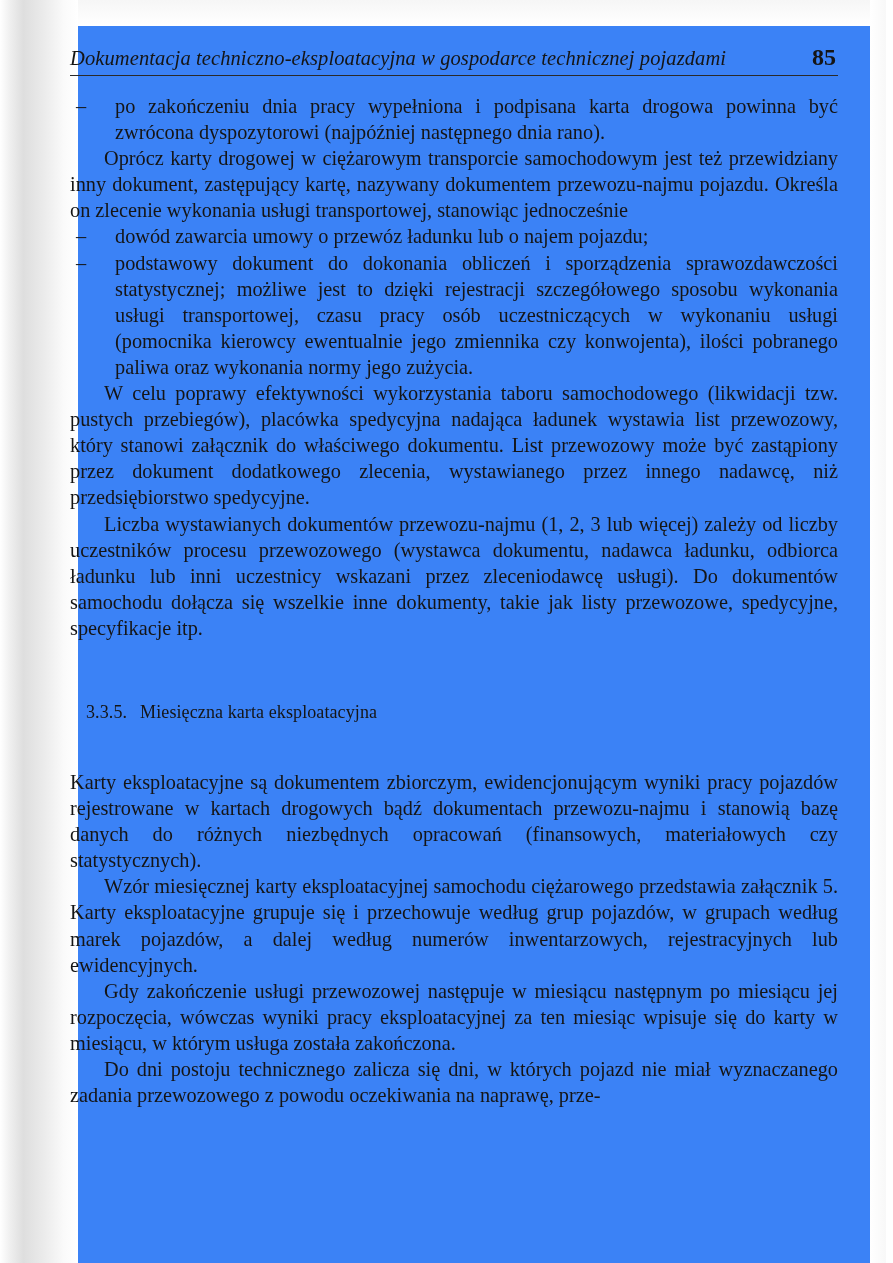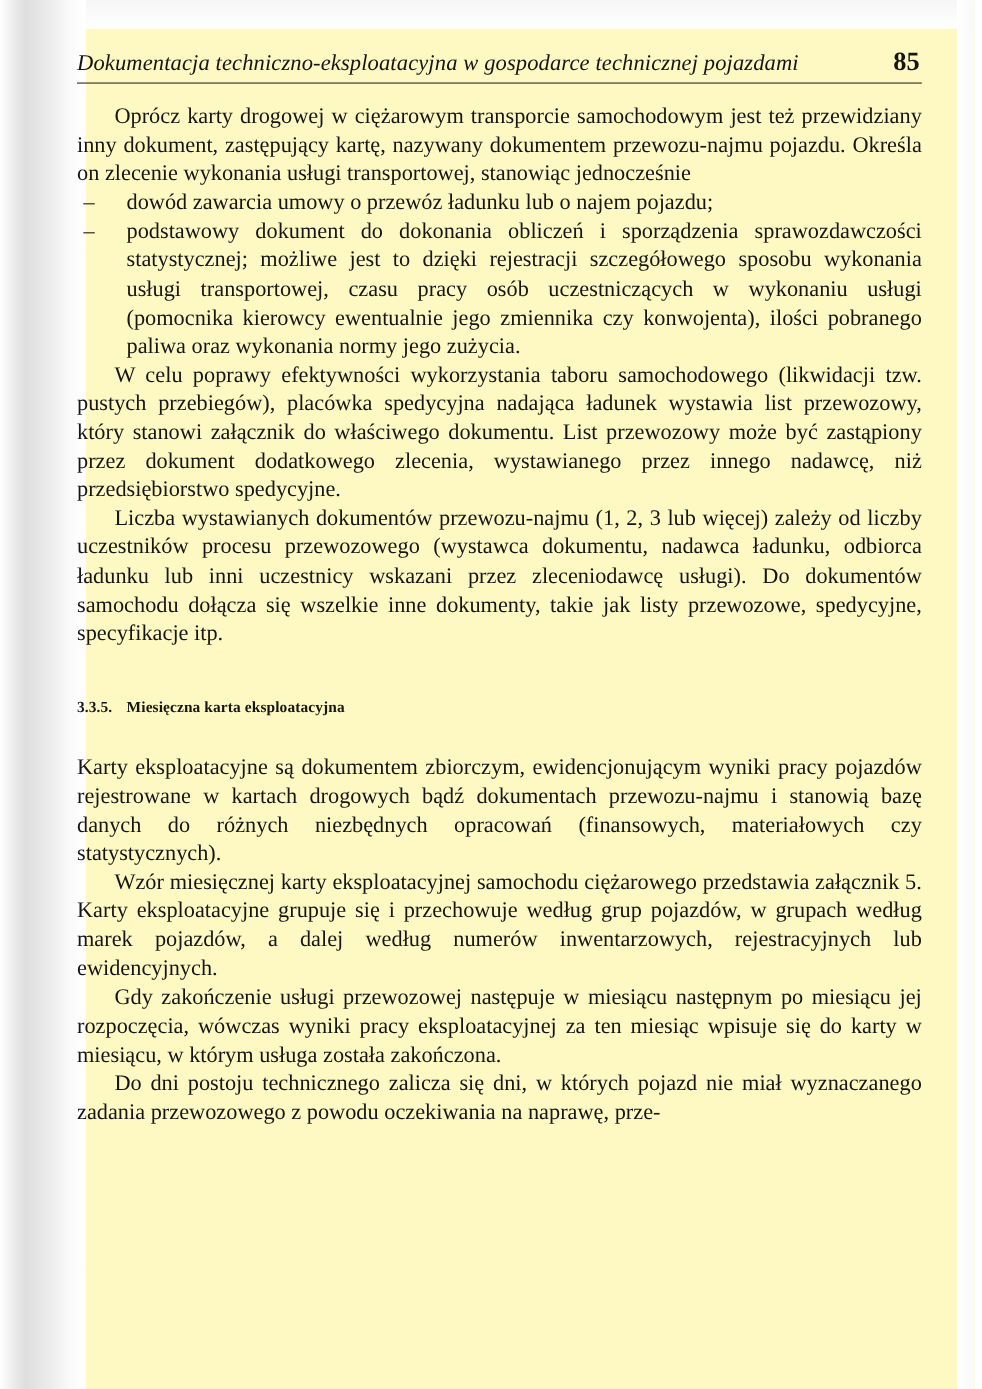--- a/index.html
+++ b/index.html
@@ -5,21 +5,21 @@
 <style>
   html, body {
     margin: 0;
     padding: 0;
     background: #ffffff;
   }
   .page {
     position: relative;
     width: 886px;
     height: 1263px;
-    background: #fef9c3;
+    background: #3b82f6;
     overflow: hidden;
     font-family: "Liberation Serif", "DejaVu Serif", serif;
     color: #151515;
   }
   
   .scan-shadow-left {
     position: absolute;
     left: 0; top: 0;
     width: 78px; height: 100%;
     background: linear-gradient(to right,
@@ -118,23 +118,23 @@
     left: 6px;
     top: 0;
     font-size: 20.3px;
     line-height: 26.1px;
   }
   
   ul.dashlist > li,
   p.para { text-align-last: left; }
 
   h3.section-heading {
-    font-size: 14px;
-    font-weight: bold;
-    margin: 0;
+    font-size: 18px;
+    font-weight: normal;
+    margin: 16px;
     line-height: 26px;
     letter-spacing: 0.1px;
   }
   h3.section-heading .secnum { margin-right: 13px; }
   .gap-heading-before { height: 42px; }
   .gap-heading-after { height: 28px; }
 </style>
 </head>
 <body>
 
@@ -148,20 +148,21 @@
 
     <div class="runhead">
       <span class="runhead-title">Dokumentacja techniczno-eksploatacyjna w gospodarce technicznej pojazdami</span>
       <span class="runhead-folio">85</span>
     </div>
     <div class="runhead-rule"></div>
 
     <div class="body">
 
       <ul class="dashlist">
+        <li>po zakończeniu dnia pracy wypełniona i podpisana karta drogowa powinna być zwrócona dyspozytorowi (najpóźniej następnego dnia rano).</li>
       </ul>
 
       <p class="para">Oprócz karty drogowej w ciężarowym transporcie samochodowym jest też przewidziany inny dokument, zastępujący kartę, nazywany dokumentem przewozu-najmu pojazdu. Określa on zlecenie wykonania usługi transportowej, stanowiąc jednocześnie</p>
 
       <ul class="dashlist">
         <li>dowód zawarcia umowy o przewóz ładunku lub o najem pojazdu;</li>
         <li>podstawowy dokument do dokonania obliczeń i sporządzenia sprawozdawczości statystycznej; możliwe jest to dzięki rejestracji szczegółowego sposobu wykonania usługi transportowej, czasu pracy osób uczestniczących w wykonaniu usługi (pomocnika kierowcy ewentualnie jego zmiennika czy konwojenta), ilości pobranego paliwa oraz wykonania normy jego zużycia.</li>
       </ul>
 
       <p class="para">W celu poprawy efektywności wykorzystania taboru samochodowego (likwidacji tzw. pustych przebiegów), placówka spedycyjna nadająca ładunek wystawia list przewozowy, który stanowi załącznik do właściwego dokumentu. List przewozowy może być zastąpiony przez dokument dodatkowego zlecenia, wystawianego przez innego nadawcę, niż przedsiębiorstwo spedycyjne.</p>

